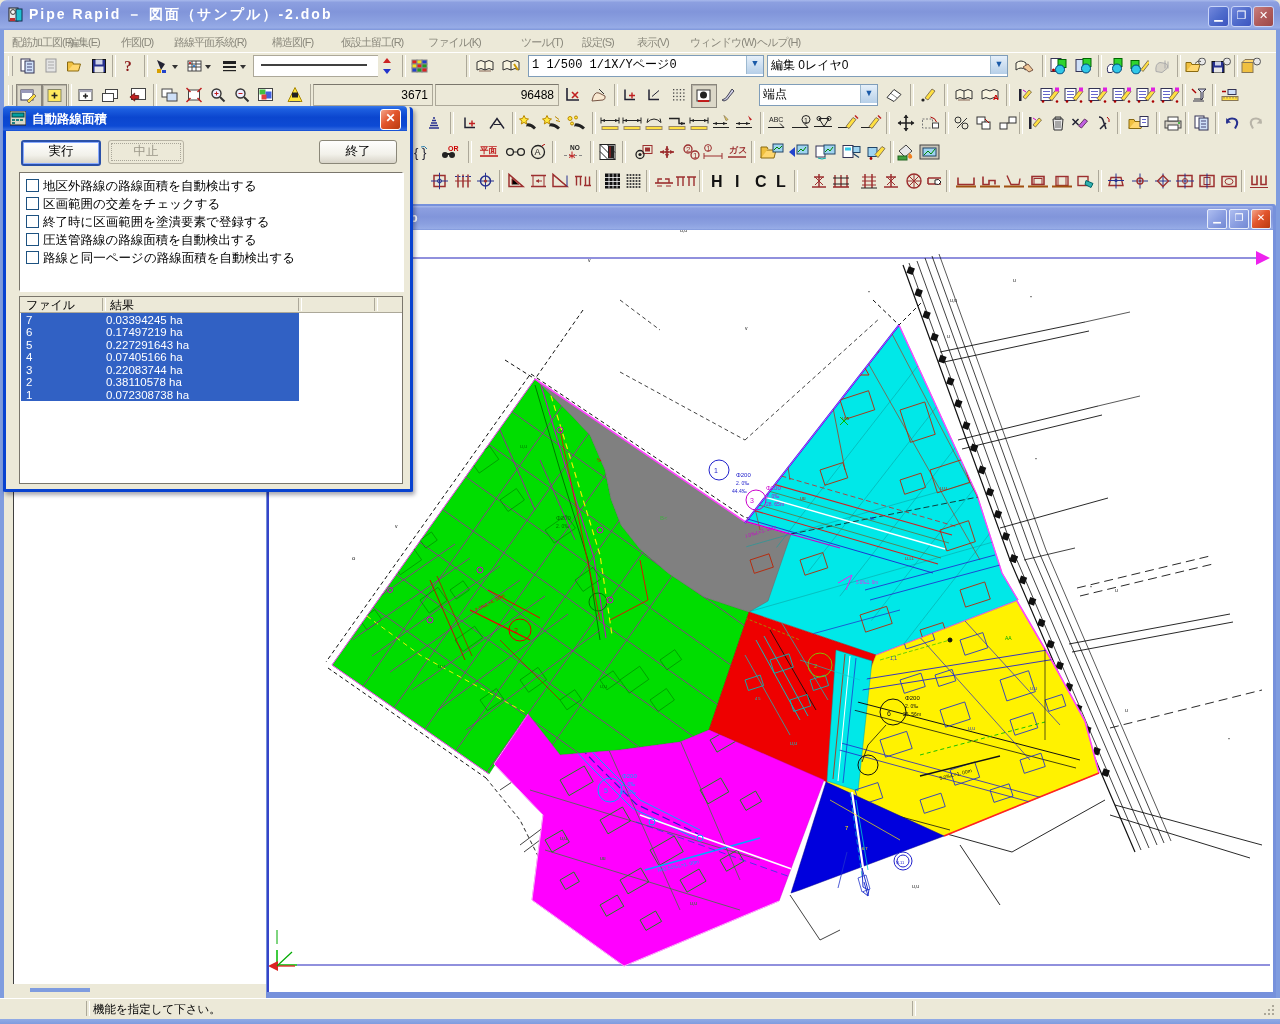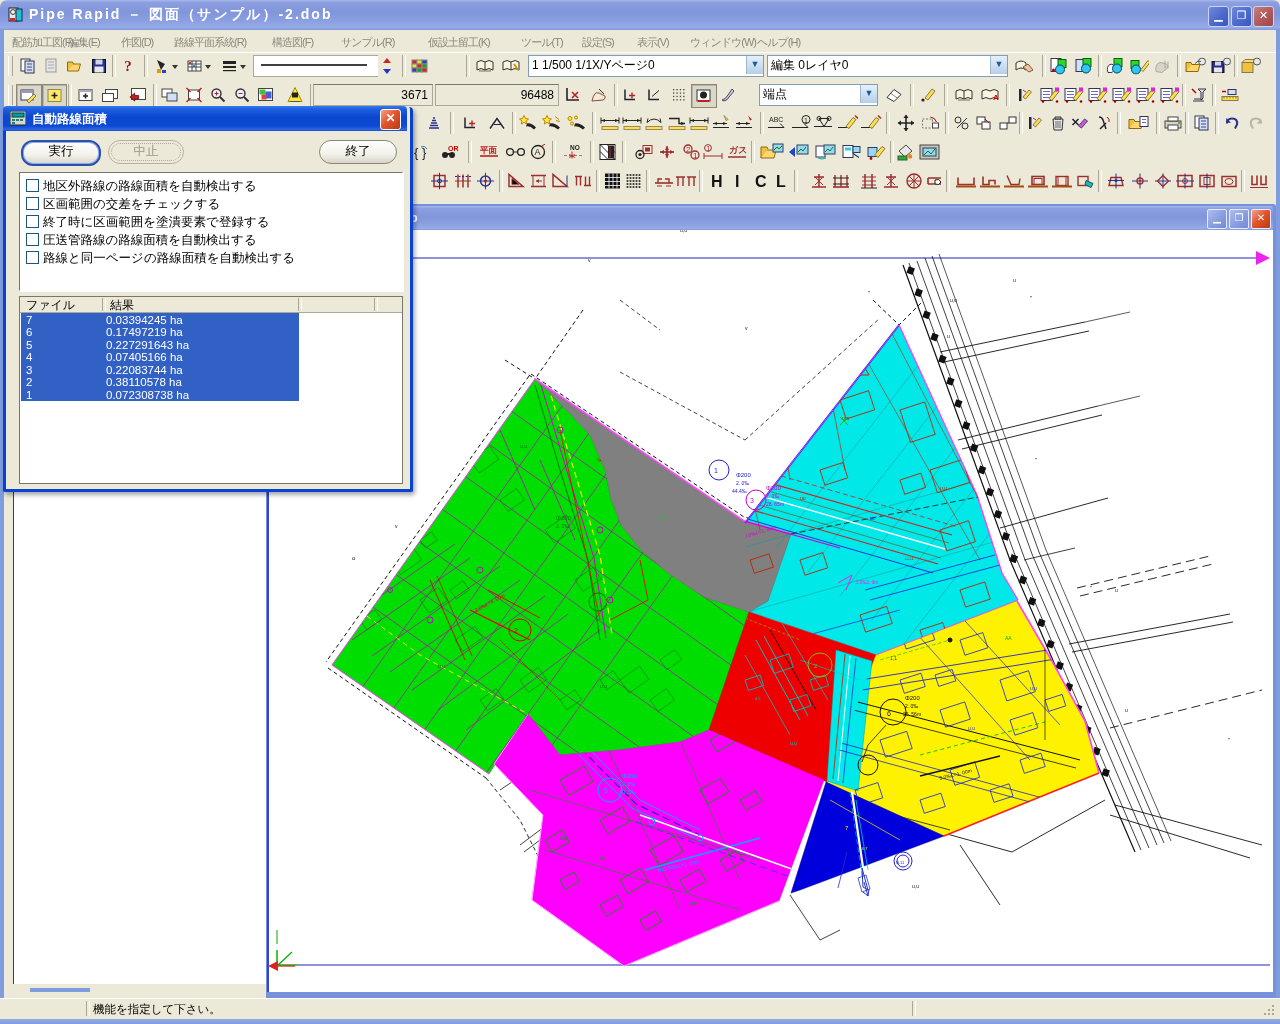--- a/index.html
+++ b/index.html
@@ -37,21 +37,21 @@
 
 #dlg{left:3px;top:107px;width:404px;height:382px;border:3px solid #0842d0;border-top:none;
  border-radius:4px 4px 2px 2px;background:#ece9d8;box-shadow:2px 3px 4px rgba(0,0,30,.35);}
 #dlgtitle{left:-3px;top:-1px;width:404px;height:25px;border-radius:4px 4px 0 0;
  background:linear-gradient(#3a79e8 0%,#1d5fe0 12%,#0b46cf 45%,#0d4ad4 80%,#3068e0 95%,#0b46cf 100%);padding:0;}
 #dlgtitle span{position:absolute;left:29px;top:5px;color:#fff;font-weight:bold;font-size:12.5px;}
 #dlgclose{position:absolute;right:6px;top:3px;width:19px;height:19px;border-radius:3px;
  border:1px solid #fff;background:linear-gradient(135deg,#f2a58c,#e3552c 45%,#b93a10);
  color:#fff;font-size:12px;font-weight:bold;text-align:center;line-height:17px;}
 .xpbtn{position:absolute;height:22px;background:linear-gradient(#fefefe,#f2f1ea 60%,#d8d4c8);
- border:1px solid #8a8778;border-radius:12px;font-size:12.5px;text-align:center;line-height:21px;color:#000;}
+ border:1px solid #8a8778;border-radius:3px;font-size:12.5px;text-align:center;line-height:21px;color:#000;}
 #btnjikko{border:2px solid #2a50a8;box-shadow:0 0 0 1px #88aaff inset;line-height:18px;}
 #btnchushi{color:#9a9788;background:#ece9d8;border:1px solid #b8b4a4;outline:1px dotted #aaa79a;outline-offset:-4px;}
 #chkbox{left:13px;top:65px;width:382px;height:117px;background:#fff;border:1px solid #7a766c;
  border-bottom-color:#fff;border-right-color:#fff;box-shadow:1px 1px 0 #fff;text-align:center;}
 .chkrow{position:absolute;left:6px;font-size:12.5px;color:#000;white-space:nowrap;}
 .cb{display:inline-block;width:11px;height:11px;border:1px solid #1d5281;background:#fff;
  vertical-align:-2px;margin-right:4px;}
 #lv{left:13px;top:189px;width:382px;height:186px;background:#fff;border:1px solid #7a766c;}
 #lvhead{position:absolute;left:0;top:0;width:100%;height:15px;background:#ece9d8;
  border-bottom:1px solid #aca899;font-size:12px;color:#000;}
@@ -89,22 +89,22 @@
  <div class="abs capbtn" style="left:1208px">▁</div>
  <div class="abs capbtn" style="left:1231px">❐</div>
  <div class="abs capbtn" id="closebtn" style="left:1253px">✕</div>
 </div>
 <div class="abs" id="menubar">
  <span class="mi" style="left:8px">配筋加工図(F)</span>
  <span class="mi" style="left:64px">編集(E)</span>
  <span class="mi" style="left:117px">作図(D)</span>
  <span class="mi" style="left:170px">路線平面系統(R)</span>
  <span class="mi" style="left:268px">構造図(F)</span>
- <span class="mi" style="left:337px">サンプル(R)</span>
- <span class="mi" style="left:424px">仮設土留工(K)</span>
+ <span class="mi" style="left:337px">仮設土留工(R)</span>
+ <span class="mi" style="left:424px">ファイル(K)</span>
  <span class="mi" style="left:517px">ツール(T)</span>
  <span class="mi" style="left:578px">設定(S)</span>
  <span class="mi" style="left:633px">表示(V)</span>
  <span class="mi" style="left:686px">ウィンドウ(W)</span>
  <span class="mi" style="left:753px">ヘルプ(H)</span>
 </div>
 <div class="abs" id="bl"></div>
 <div class="abs" id="br"></div>
 <div class="abs" id="bb"></div>
 <div class="abs" id="tbarea">
@@ -200,21 +200,21 @@
         <path d="M4 13 h12" stroke="#865"></path>
       </svg>
     </div>
     <div class="tbtn" style="left: 495px; top: 2px; width: 23px;">
       <svg width="20" height="16">
         <path d="M2 4 Q6 1 10 4 Q14 1 18 4 V12 Q14 9 10 12 Q6 9 2 12 Z" fill="#f8f4e0" stroke="#333"></path>
         <path d="M10 4 V12" stroke="#333"></path>
         <path d="M13 6 l4 6" stroke="#c90" stroke-width="2"></path>
       </svg>
     </div>
-    <div class="tcombo" style="left: 524px; top: 2px; width: 231px;">1 1/500 1/1X/Yページ0<span class="dd">▼</span></div>
+    <div class="tcombo" style="left: 524px; top: 2px; width: 231px; font-family: Liberation Mono, monospace;">1 1/500 1/1X/Yページ0<span class="dd">▼</span></div>
     <div class="tcombo" style="left: 763px; top: 2px; width: 236px;">編集 0レイヤ0<span class="dd">▼</span></div>
     <div class="tbtn" style="left: 1006px; top: 2px; width: 28px;">
       <svg width="22" height="18">
         <path d="M3 6 Q8 2 13 6 V13 Q8 9 3 13 Z" fill="#f8f4e0" stroke="#333"></path>
         <path d="M10 10 l6 5 4-2 -5 -6 z" fill="#f0c898" stroke="#754"></path>
       </svg>
     </div>
     <div class="tsep" style="left: 1038px; top: 2px;"></div>
     <div class="tbtn" style="left: 1044px; top: 2px; width: 23px;">
       <svg width="20" height="17">

